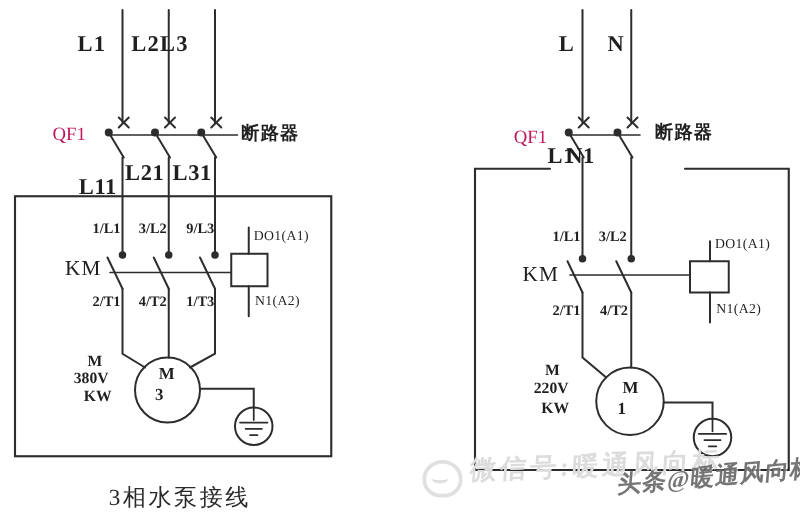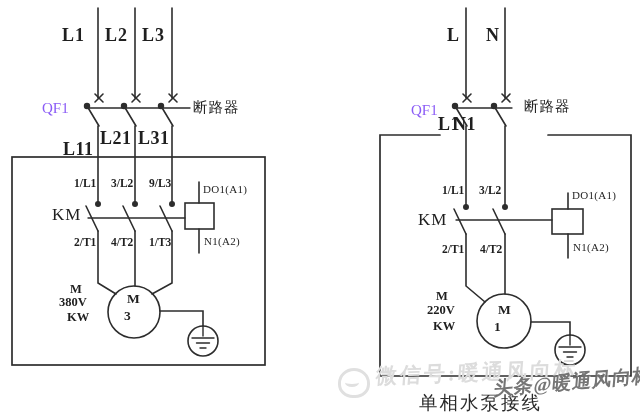--- a/index.html
+++ b/index.html
@@ -11,22 +11,22 @@
     font-family:"Liberation Serif","DejaVu Serif",serif;
     color:#1f1f1f;
   }
   .stage svg{position:absolute;left:0;top:0;}
   .lbl{position:absolute;white-space:nowrap;line-height:1;color:#1f1f1f;}
   .phase   {font-size:18px;font-weight:bold;letter-spacing:1px;}
   .loadlbl {font-size:18px;font-weight:bold;letter-spacing:0.5px;}
   .small   {font-size:11.5px;font-weight:bold;}
   .term    {font-size:11px;font-weight:normal;letter-spacing:0.3px;}
   .km      {font-size:17px;font-weight:normal;letter-spacing:1px;}
-  .qf      {font-size:15px;color:#8b5cf6;}
-  .cnlabel {font-size:14.5px;font-weight:normal;letter-spacing:1px;}
+  .qf      {font-size:15px;color:#be185d;}
+  .cnlabel {font-size:14.5px;font-weight:bold;letter-spacing:1px;}
   .mnote   {font-size:12.5px;font-weight:bold;}
   .mletter {font-size:13.5px;font-weight:bold;}
   .caption {font-size:18.5px;letter-spacing:2px;color:#2a2a2a;}
   .wm-light{
     font-size:21px;letter-spacing:3px;color:#dcdcdc;font-weight:bold;
     transform:rotate(-2deg) skewX(-6deg);transform-origin:left center;
   }
   .wm-logo{
     position:absolute;width:26px;height:24px;border:3px solid #e0e0e0;
     border-radius:50% 50% 46% 46%;
@@ -127,21 +127,21 @@
       <g>
         <path d="M531 322 H570 V335"></path>
         <circle cx="570" cy="350" r="15"></circle>
         <path d="M570 335 V345 M559 347 H581 M563.5 352 H576.5 M567 357 H573" stroke-width="1.4"></path>
       </g>
     </g>
   </svg>
 
   <span class="lbl phase" style="left:62px;top:26px">L1</span>
   <span class="lbl phase" style="left:105px;top:26px">L2</span>
-  <span class="lbl phase" style="left:142px;top:26px">L3</span>
+  <span class="lbl phase" style="left:128px;top:26px">L3</span>
 
   <span class="lbl qf" style="left:42px;top:101px">QF1</span>
   <span class="lbl cnlabel" style="left:193px;top:100px">断路器</span>
 
   <span class="lbl loadlbl" style="left:63px;top:140px">L11</span>
   <span class="lbl loadlbl" style="left:100px;top:129px">L21</span>
   <span class="lbl loadlbl" style="left:138px;top:129px">L31</span>
 
   <span class="lbl small" style="left:74px;top:178px">1/L1</span>
   <span class="lbl small" style="left:111px;top:178px">3/L2</span>
@@ -156,20 +156,21 @@
   <span class="lbl term" style="left:203px;top:184px">DO1(A1)</span>
   <span class="lbl term" style="left:204px;top:236px">N1(A2)</span>
 
   <span class="lbl mnote" style="left:70px;top:283px">M</span>
   <span class="lbl mnote" style="left:59px;top:296px">380V</span>
   <span class="lbl mnote" style="left:67px;top:311px">KW</span>
 
   <span class="lbl mletter" style="left:127px;top:292px">M</span>
   <span class="lbl mletter" style="left:124px;top:309px">3</span>
 
+  <span class="lbl caption" style="left:87px;top:390px">3相水泵接线</span>
 
   <span class="lbl phase" style="left:447px;top:26px">L</span>
   <span class="lbl phase" style="left:486px;top:26px">N</span>
 
   <span class="lbl qf" style="left:411px;top:103px">QF1</span>
   <span class="lbl cnlabel" style="left:524px;top:99px">断路器</span>
 
   <span class="lbl loadlbl" style="left:438px;top:115px">L1</span>
   <span class="lbl loadlbl" style="left:453px;top:115px">N1</span>
 
@@ -184,19 +185,18 @@
   <span class="lbl term" style="left:572px;top:190px">DO1(A1)</span>
   <span class="lbl term" style="left:573px;top:242px">N1(A2)</span>
 
   <span class="lbl mnote" style="left:436px;top:290px">M</span>
   <span class="lbl mnote" style="left:427px;top:304px">220V</span>
   <span class="lbl mnote" style="left:433px;top:320px">KW</span>
 
   <span class="lbl mletter" style="left:498px;top:303px">M</span>
   <span class="lbl mletter" style="left:494px;top:320px">1</span>
 
-  <span class="lbl caption" style="left:419px;top:394px">单相水泵接线</span>
 
   <div class="wm-logo" style="left:338px;top:368px"></div>
   <span class="lbl wm-light" style="left:376px;top:366px">微信号:暖通风向标</span>
   <span class="lbl wm-dark" style="left:494px;top:379px">头条@暖通风向标</span>
 
 </div>
 
 </body></html>

